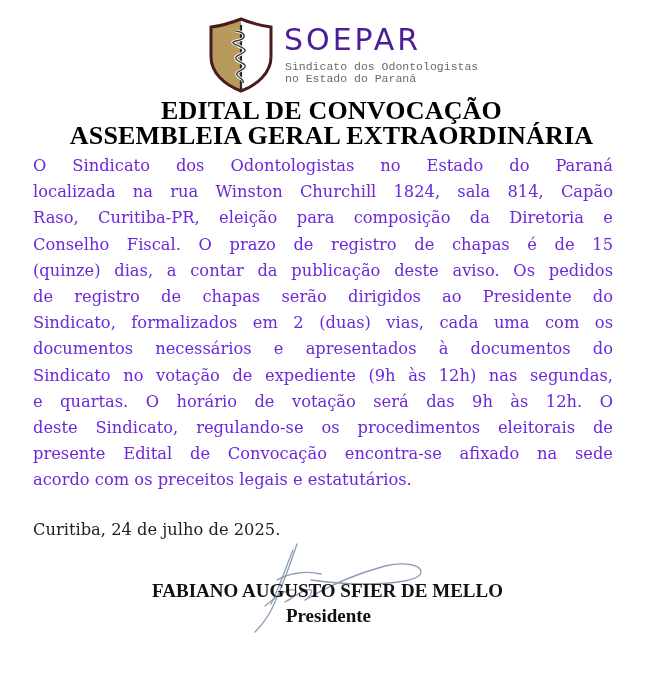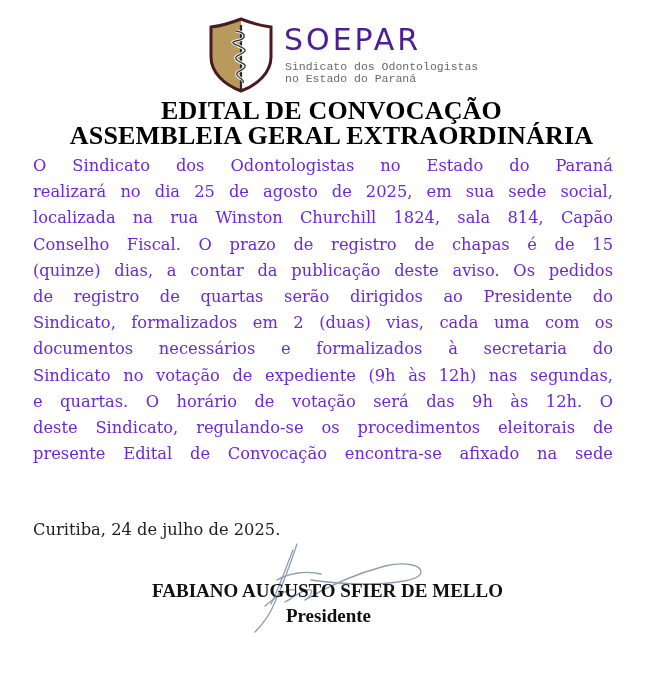--- a/index.html
+++ b/index.html
@@ -51,31 +51,32 @@
     <div>Sindicato dos Odontologistas</div>
     <div>no Estado do Paraná</div>
   </div>
 </div>
 
 <div class="title t1">EDITAL DE CONVOCAÇÃO</div>
 <div class="title t2">ASSEMBLEIA GERAL EXTRAORDINÁRIA</div>
 
 <div class="body">
   <span class="line">O Sindicato dos Odontologistas no Estado do Paraná</span>
-  <span class="line">realizará no dia 25 de agosto de 2025, em sua sede social,</span>
   <span class="line">localizada na rua Winston Churchill 1824, sala 814, Capão</span>
+  <span class="line">Raso, Curitiba-PR, eleição para composição da Diretoria e</span>
   <span class="line">Conselho Fiscal. O prazo de registro de chapas é de 15</span>
   <span class="line">(quinze) dias, a contar da publicação deste aviso. Os pedidos</span>
-  <span class="line">de registro de quartas serão dirigidos ao Presidente do</span>
+  <span class="line">de registro de chapas serão dirigidos ao Presidente do</span>
   <span class="line">Sindicato, formalizados em 2 (duas) vias, cada uma com os</span>
-  <span class="line">documentos necessários e formalizados à secretaria do</span>
+  <span class="line">documentos necessários e apresentados à documentos do</span>
   <span class="line">Sindicato no votação de expediente (9h às 12h) nas segundas,</span>
   <span class="line">e quartas. O horário de votação será das 9h às 12h. O</span>
   <span class="line">deste Sindicato, regulando-se os procedimentos eleitorais de</span>
   <span class="line">presente Edital de Convocação encontra-se afixado na sede</span>
+  <span class="line last">acordo com os preceitos legais e estatutários.</span>
 </div>
 
 <div class="date">Curitiba, 24 de julho de 2025.</div>
 
 <svg class="signature" viewBox="0 0 200 95">
   <g fill="none" stroke="#7f93ad" stroke-width="1.3" stroke-linecap="round" stroke-linejoin="round" opacity="0.9">
     <path d="M72 4 C66 22 58 44 50 62 C46 72 40 82 30 92"></path>
     <path d="M68 10 C60 30 54 48 46 64"></path>
     <path d="M40 66 C52 56 64 48 70 50 C74 52 66 60 60 62 C70 56 80 48 86 50 C88 52 84 58 80 60"></path>
     <path d="M80 60 C100 48 130 34 160 26 C178 22 196 24 196 32 C196 40 170 44 140 44 C120 44 100 42 86 40"></path>

